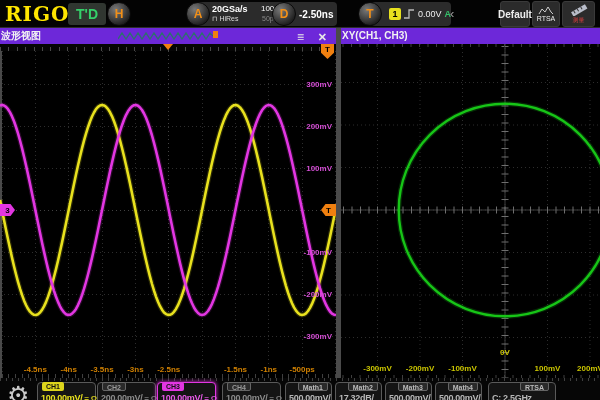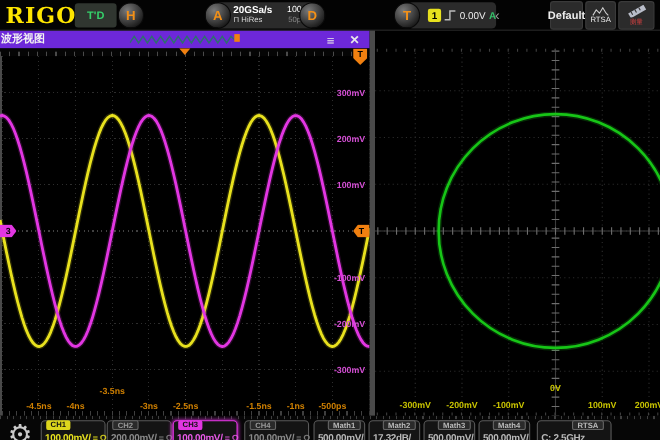--- a/index.html
+++ b/index.html
@@ -14,21 +14,21 @@
   .tb-rect { position:absolute; top:2px; height:24px; background:#2b2b2b; border-radius:4px;
              color:#fff; display:flex; align-items:center; }
   .knob { position:absolute; top:2px; width:24px; height:24px; border-radius:50%;
           background:radial-gradient(circle at 35% 30%, #7a7a7a, #1e1e1e 75%);
           border:1px solid #0a0a0a; color:#f29018; font-weight:bold; font-size:12px;
           display:flex; align-items:center; justify-content:center; z-index:3; }
   .tb-btn { position:absolute; top:1px; height:26px; background:#2b2b2b; border-radius:3px;
             border:1px solid #3a3a3a; display:flex; flex-direction:column;
             align-items:center; justify-content:center; color:#ddd; }
   #td-btn { position:absolute; left:68px; top:3px; width:38px; height:22px; background:#303630;
-            border-radius:3px; color:#35d06a; font-weight:bold; font-size:10px;
+            border-radius:3px; color:#35d06a; font-weight:bold; font-size:14px;
             display:flex; align-items:center; justify-content:center; }
   #h-group { left:118px; width:64px; padding-left:16px; font-weight:bold; font-size:10px; }
   #a-group { left:197px; width:88px; padding-left:15px; flex-direction:column;
              justify-content:center; align-items:stretch; display:flex; }
   .a-row { display:flex; justify-content:space-between; line-height:10px; }
   #d-group { left:283px; width:54px; padding-left:16px; font-weight:bold; font-size:10px; }
   #t-group { left:371px; width:80px; padding-left:18px; gap:3px; }
   #trig-source { background:#e8e11e; color:#000; font-weight:bold; font-size:9px;
                  width:12px; height:12px; display:flex; align-items:center; justify-content:center;
                  border-radius:2px; }
@@ -100,20 +100,23 @@
       <span style="font-size:9px;font-weight:bold;color:#fff">20GSa/s</span>
       <span style="font-size:8px;color:#fff">100pts</span>
     </div>
     <div class="a-row">
       <span style="font-size:7px;color:#ddd"><span>⊓</span> <span>HiRes</span></span>
       <span style="font-size:7px;color:#888">50ps/pt</span>
     </div>
   </div>
   <div class="knob" style="left:186px">A</div>
 
+  <div class="tb-rect" id="d-group">
+    <span>-2.50ns</span>
+  </div>
   <div class="knob" style="left:272px">D</div>
 
   <div class="tb-rect" id="t-group">
     <span id="trig-source">1</span>
     <svg width="11" height="12">
       <polyline points="0,10 5,10 5,2 10,2" fill="none" stroke="#bbb" stroke-width="1.3"></polyline>
     </svg>
     <span id="trig-level">0.00V</span>
     <span id="trig-sweep">A</span>
   </div>
@@ -231,21 +234,21 @@
         <line x1="328.8299999999999" y1="323" x2="328.8299999999999" y2="327" stroke="#3f3f3f" stroke-width="1"></line>
         <line x1="335.49999999999994" y1="323" x2="335.49999999999994" y2="327" stroke="#3f3f3f" stroke-width="1"></line>
         <polyline points="0,149.1 2,159.0 4,168.9 6,178.7 8,188.3 10,197.6 12,206.6 14,215.2 16,223.3 18,230.8 20,237.7 22,243.9 24,249.4 26,254.0 28,257.8 30,260.7 32,262.7 34,263.8 36,264.0 38,263.2 40,261.5 42,258.9 44,255.4 46,251.1 48,245.9 50,240.0 52,233.3 54,226.0 56,218.1 58,209.7 60,200.8 62,191.6 64,182.1 66,172.3 68,162.5 70,152.6 72,142.7 74,133.1 76,123.6 78,114.5 80,105.7 82,97.4 84,89.7 86,82.6 88,76.2 90,70.5 92,65.5 94,61.5 96,58.2 98,55.9 100,54.5 102,54.0 104,54.4 106,55.8 108,58.1 110,61.3 112,65.3 114,70.2 116,75.9 118,82.3 120,89.3 122,97.0 124,105.3 126,114.0 128,123.1 130,132.6 132,142.3 134,152.1 136,162.0 138,171.8 140,181.6 142,191.1 144,200.4 146,209.3 148,217.7 150,225.6 152,233.0 154,239.7 156,245.6 158,250.8 160,255.2 162,258.7 164,261.4 166,263.1 168,263.9 170,263.8 172,262.8 174,260.8 176,257.9 178,254.2 180,249.6 182,244.2 184,238.1 186,231.2 188,223.7 190,215.7 192,207.1 194,198.1 196,188.8 198,179.2 200,169.4 202,159.5 204,149.6 206,139.8 208,130.2 210,120.8 212,111.8 214,103.2 216,95.1 218,87.5 220,80.6 222,74.4 224,68.9 226,64.2 228,60.4 230,57.4 232,55.4 234,54.2 236,54.0 238,54.8 240,56.4 242,59.0 244,62.4 246,66.7 248,71.8 250,77.7 252,84.3 254,91.6 256,99.5 258,107.9 260,116.7 262,125.9 264,135.5 266,145.2 268,155.0 270,164.9 272,174.8 274,184.5 276,193.9 278,203.1 280,211.9 282,220.2 284,227.9 286,235.1 288,241.5 290,247.3 292,252.2 294,256.4 296,259.6 298,262.0 300,263.5 302,264.0 304,263.6 306,262.3 308,260.0 310,256.9 312,252.9 314,248.1 316,242.4 318,236.1 320,229.0 322,221.4 324,213.1 326,204.4 328,195.3 330,185.9 332,176.2 334,166.4 336,156.5" fill="none" stroke="#e8e11e" stroke-width="5" opacity="0.18" stroke-linejoin="round" shape-rendering="auto"></polyline>
         <polyline points="0,149.1 2,159.0 4,168.9 6,178.7 8,188.3 10,197.6 12,206.6 14,215.2 16,223.3 18,230.8 20,237.7 22,243.9 24,249.4 26,254.0 28,257.8 30,260.7 32,262.7 34,263.8 36,264.0 38,263.2 40,261.5 42,258.9 44,255.4 46,251.1 48,245.9 50,240.0 52,233.3 54,226.0 56,218.1 58,209.7 60,200.8 62,191.6 64,182.1 66,172.3 68,162.5 70,152.6 72,142.7 74,133.1 76,123.6 78,114.5 80,105.7 82,97.4 84,89.7 86,82.6 88,76.2 90,70.5 92,65.5 94,61.5 96,58.2 98,55.9 100,54.5 102,54.0 104,54.4 106,55.8 108,58.1 110,61.3 112,65.3 114,70.2 116,75.9 118,82.3 120,89.3 122,97.0 124,105.3 126,114.0 128,123.1 130,132.6 132,142.3 134,152.1 136,162.0 138,171.8 140,181.6 142,191.1 144,200.4 146,209.3 148,217.7 150,225.6 152,233.0 154,239.7 156,245.6 158,250.8 160,255.2 162,258.7 164,261.4 166,263.1 168,263.9 170,263.8 172,262.8 174,260.8 176,257.9 178,254.2 180,249.6 182,244.2 184,238.1 186,231.2 188,223.7 190,215.7 192,207.1 194,198.1 196,188.8 198,179.2 200,169.4 202,159.5 204,149.6 206,139.8 208,130.2 210,120.8 212,111.8 214,103.2 216,95.1 218,87.5 220,80.6 222,74.4 224,68.9 226,64.2 228,60.4 230,57.4 232,55.4 234,54.2 236,54.0 238,54.8 240,56.4 242,59.0 244,62.4 246,66.7 248,71.8 250,77.7 252,84.3 254,91.6 256,99.5 258,107.9 260,116.7 262,125.9 264,135.5 266,145.2 268,155.0 270,164.9 272,174.8 274,184.5 276,193.9 278,203.1 280,211.9 282,220.2 284,227.9 286,235.1 288,241.5 290,247.3 292,252.2 294,256.4 296,259.6 298,262.0 300,263.5 302,264.0 304,263.6 306,262.3 308,260.0 310,256.9 312,252.9 314,248.1 316,242.4 318,236.1 320,229.0 322,221.4 324,213.1 326,204.4 328,195.3 330,185.9 332,176.2 334,166.4 336,156.5" fill="none" stroke="#e8e11e" stroke-width="2.6" stroke-linejoin="round" shape-rendering="auto"></polyline>
         <polyline points="0,54.5 2,54.0 4,54.5 6,55.9 8,58.2 10,61.4 12,65.4 14,70.3 16,76.0 18,82.4 20,89.5 22,97.2 24,105.5 26,114.2 28,123.4 30,132.8 32,142.5 34,152.3 36,162.2 38,172.1 40,181.8 42,191.4 44,200.6 46,209.5 48,217.9 50,225.8 52,233.2 54,239.8 56,245.8 58,250.9 60,255.3 62,258.8 64,261.4 66,263.2 68,263.9 70,263.8 72,262.7 74,260.7 76,257.9 78,254.1 80,249.5 82,244.1 84,237.9 86,231.0 88,223.5 90,215.4 92,206.9 94,197.9 96,188.5 98,178.9 100,169.1 102,159.2 104,149.4 106,139.6 108,130.0 110,120.6 112,111.6 114,103.0 116,94.9 118,87.3 120,80.4 122,74.2 124,68.8 126,64.1 128,60.3 130,57.4 132,55.3 134,54.2 136,54.0 138,54.8 140,56.5 142,59.0 144,62.5 146,66.8 148,72.0 150,77.9 152,84.5 154,91.8 156,99.7 158,108.1 160,116.9 162,126.2 164,135.7 166,145.4 168,155.3 170,165.2 172,175.0 174,184.7 176,194.2 178,203.3 180,212.1 182,220.4 184,228.1 186,235.2 188,241.7 190,247.4 192,252.3 194,256.5 196,259.7 198,262.0 200,263.5 202,264.0 204,263.6 206,262.2 208,260.0 210,256.8 212,252.8 214,247.9 216,242.3 218,235.9 220,228.8 222,221.2 224,212.9 226,204.2 228,195.1 230,185.7 232,176.0 234,166.2 236,156.3 238,146.4 240,136.7 242,127.1 244,117.8 246,108.9 248,100.5 250,92.5 252,85.2 254,78.5 256,72.5 258,67.3 260,62.9 262,59.3 264,56.7 266,54.9 268,54.1 270,54.2 272,55.2 274,57.1 276,60.0 278,63.7 280,68.3 282,73.6 284,79.8 286,86.6 288,94.1 290,102.1 292,110.7 294,119.7 296,129.0 298,138.6 300,148.4 302,158.3 304,168.1 306,177.9 308,187.6 310,196.9 312,206.0 314,214.6 316,222.7 318,230.3 320,237.2 322,243.5 324,249.0 326,253.7 328,257.5 330,260.5 332,262.6 334,263.7 336,264.0" fill="none" stroke="#e236e2" stroke-width="5" opacity="0.18" stroke-linejoin="round" shape-rendering="auto"></polyline>
         <polyline points="0,54.5 2,54.0 4,54.5 6,55.9 8,58.2 10,61.4 12,65.4 14,70.3 16,76.0 18,82.4 20,89.5 22,97.2 24,105.5 26,114.2 28,123.4 30,132.8 32,142.5 34,152.3 36,162.2 38,172.1 40,181.8 42,191.4 44,200.6 46,209.5 48,217.9 50,225.8 52,233.2 54,239.8 56,245.8 58,250.9 60,255.3 62,258.8 64,261.4 66,263.2 68,263.9 70,263.8 72,262.7 74,260.7 76,257.9 78,254.1 80,249.5 82,244.1 84,237.9 86,231.0 88,223.5 90,215.4 92,206.9 94,197.9 96,188.5 98,178.9 100,169.1 102,159.2 104,149.4 106,139.6 108,130.0 110,120.6 112,111.6 114,103.0 116,94.9 118,87.3 120,80.4 122,74.2 124,68.8 126,64.1 128,60.3 130,57.4 132,55.3 134,54.2 136,54.0 138,54.8 140,56.5 142,59.0 144,62.5 146,66.8 148,72.0 150,77.9 152,84.5 154,91.8 156,99.7 158,108.1 160,116.9 162,126.2 164,135.7 166,145.4 168,155.3 170,165.2 172,175.0 174,184.7 176,194.2 178,203.3 180,212.1 182,220.4 184,228.1 186,235.2 188,241.7 190,247.4 192,252.3 194,256.5 196,259.7 198,262.0 200,263.5 202,264.0 204,263.6 206,262.2 208,260.0 210,256.8 212,252.8 214,247.9 216,242.3 218,235.9 220,228.8 222,221.2 224,212.9 226,204.2 228,195.1 230,185.7 232,176.0 234,166.2 236,156.3 238,146.4 240,136.7 242,127.1 244,117.8 246,108.9 248,100.5 250,92.5 252,85.2 254,78.5 256,72.5 258,67.3 260,62.9 262,59.3 264,56.7 266,54.9 268,54.1 270,54.2 272,55.2 274,57.1 276,60.0 278,63.7 280,68.3 282,73.6 284,79.8 286,86.6 288,94.1 290,102.1 292,110.7 294,119.7 296,129.0 298,138.6 300,148.4 302,158.3 304,168.1 306,177.9 308,187.6 310,196.9 312,206.0 314,214.6 316,222.7 318,230.3 320,237.2 322,243.5 324,249.0 326,253.7 328,257.5 330,260.5 332,262.6 334,263.7 336,264.0" fill="none" stroke="#e236e2" stroke-width="2.6" stroke-linejoin="round" shape-rendering="auto"></polyline>
       </svg>
     <div id="lxlabels">
         <span class="tlabel" style="left: 35.35px; top: 314px;">-4.5ns</span>
         <span class="tlabel" style="left: 68.7px; top: 314px;">-4ns</span>
-        <span class="tlabel" style="left: 102.05px; top: 300px;">-3.5ns</span>
+        <span class="tlabel" style="left: 102.05px; top: 314px;">-3.5ns</span>
         <span class="tlabel" style="left: 135.4px; top: 314px;">-3ns</span>
         <span class="tlabel" style="left: 168.75px; top: 314px;">-2.5ns</span>
         <span class="tlabel" style="left: 202.1px; top: 314px; margin-top: 18px;">-2ns</span>
         <span class="tlabel" style="left: 235.45px; top: 314px;">-1.5ns</span>
         <span class="tlabel" style="left: 268.8px; top: 314px;">-1ns</span>
         <span class="tlabel" style="left: 302.15px; top: 314px;">-500ps</span>
       </div>
     <div id="lylabels">
         <span class="vlabel" style="top: 28.5px;">300mV</span>
         <span class="vlabel" style="top: 70.5px;">200mV</span>
@@ -256,20 +259,23 @@
       </div>
     <div class="tag" id="ch-offset-tag">3</div>
     <div class="tag" id="trig-level-tag">T</div>
   </div>
   <div id="trig-pos-tag">T</div>
 </div>
 
 <div id="panel-sep"></div>
 
 <div id="right-panel">
+  <div class="panel-header">
+    <span>XY(CH1, CH3)</span>
+  </div>
   <div id="rgrid-area">
     <svg id="rgrid" width="259" height="334" style="position:absolute;left:0;top:0">
         <line x1="36.5" y1="0" x2="36.5" y2="334" stroke="#2d2d2d" stroke-width="1" stroke-dasharray="1 3"></line>
         <line x1="79" y1="0" x2="79" y2="334" stroke="#2d2d2d" stroke-width="1" stroke-dasharray="1 3"></line>
         <line x1="121.5" y1="0" x2="121.5" y2="334" stroke="#2d2d2d" stroke-width="1" stroke-dasharray="1 3"></line>
         <line x1="164" y1="0" x2="164" y2="334" stroke="#2d2d2d" stroke-width="1" stroke-dasharray="1 3"></line>
         <line x1="206.5" y1="0" x2="206.5" y2="334" stroke="#2d2d2d" stroke-width="1" stroke-dasharray="1 3"></line>
         <line x1="249" y1="0" x2="249" y2="334" stroke="#2d2d2d" stroke-width="1" stroke-dasharray="1 3"></line>
         <line x1="0" y1="293.5" x2="259" y2="293.5" stroke="#2d2d2d" stroke-width="1" stroke-dasharray="1 3"></line>
         <line x1="0" y1="251" x2="259" y2="251" stroke="#2d2d2d" stroke-width="1" stroke-dasharray="1 3"></line>

